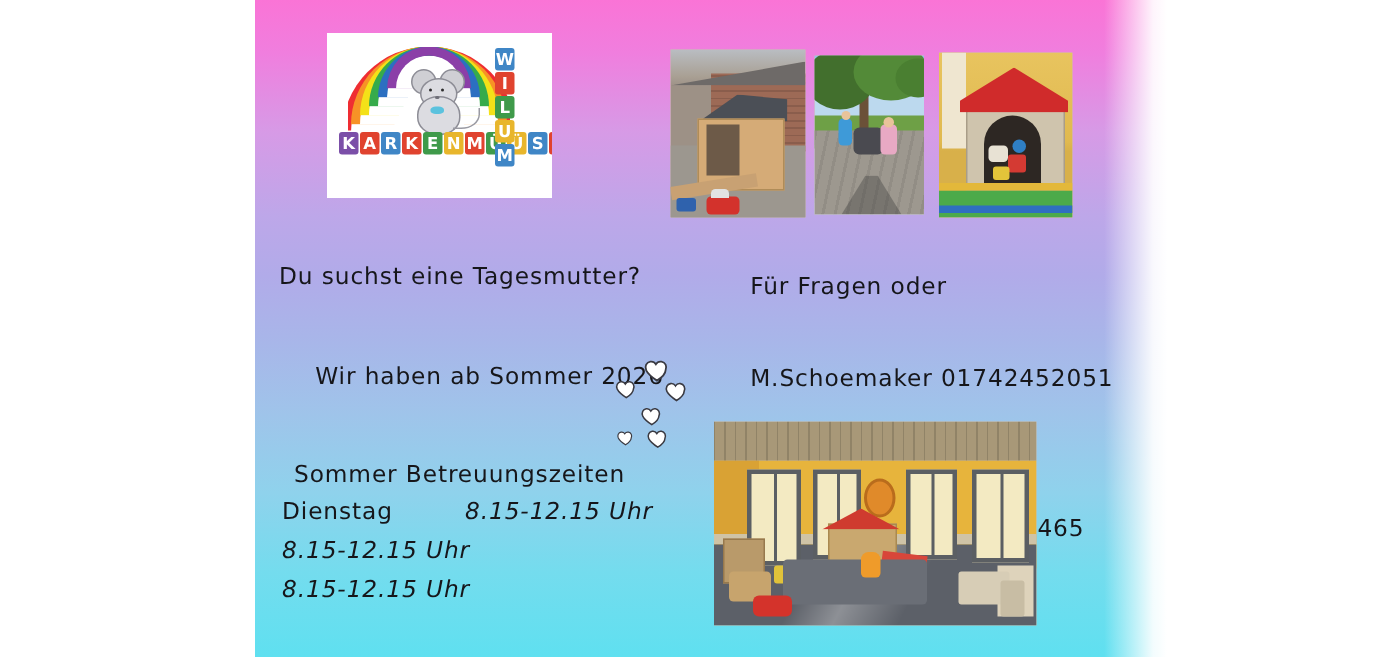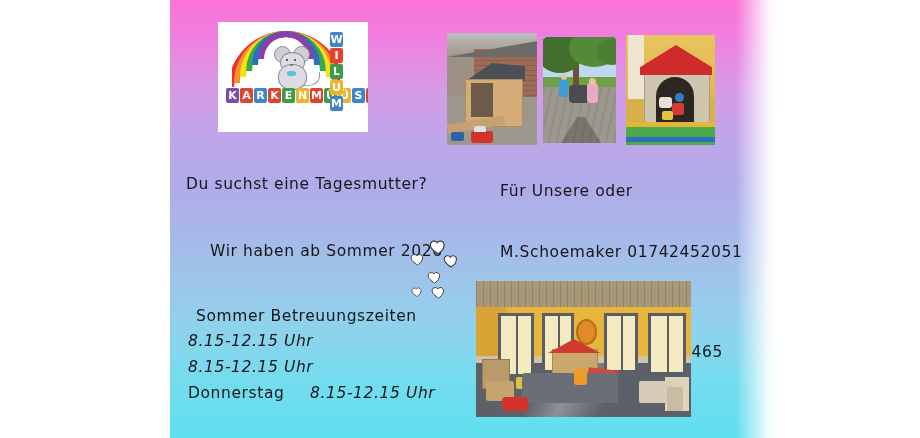--- a/index.html
+++ b/index.html
@@ -282,21 +282,21 @@
     <div class="p3-toy4"></div>
       <div class="p3-toy1"></div>
       <div class="p3-toy2"></div>
       <div class="p3-toy3"></div>
     <div class="p3-mat"></div>
   </div>
 
   <div class="hw" id="txt-question">Du suchst eine Tagesmutter?</div>
 
   <div class="hw" id="txt-info">
-    <span>Für Unsere oder</span><br>
+    <span>Für Fragen oder</span><br>
   </div>
 
   <div class="hw" id="txt-offer">
     <span>Wir haben ab Sommer 2026</span><br>
     <br>
   </div>
 
   <div class="hw" id="txt-contact">
     <span>M.Schoemaker 01742452051</span>
     <span class="ctr">oder</span>
@@ -330,21 +330,21 @@
         </svg>
       </span>
     <span class="heart h6">
         <svg viewBox="0 0 24 24" xmlns="http://www.w3.org/2000/svg">
           <path d="M12 21s-7.5-4.9-9.6-9.1C.8 8.4 2.6 4.6 6.1 4.1c2-.3 3.9.7 4.9 2.3 1-1.6 2.9-2.6 4.9-2.3 3.5.5 5.3 4.3 3.7 7.8C19.5 16.1 12 21 12 21z" fill="#ffffff" stroke="#3a3a42" stroke-width="1.6"></path>
         </svg>
       </span>
   </div>
 
   <div class="hw" id="hours-title">Sommer Betreuungszeiten</div>
-  <div class="hw" id="hours-table"><div class="row"><span class="time">8.15-12.15 Uhr</span></div><div class="row"><span class="time">8.15-12.15 Uhr</span></div><div class="row"><span class="day">Donnerstag</span><span class="time">8.15-12.15 Uhr</span></div></div>
+  <div class="hw" id="hours-table"><div class="row"><span class="day">Dienstag</span><span class="time">8.15-12.15 Uhr</span></div><div class="row"><span class="time">8.15-12.15 Uhr</span></div><div class="row"><span class="time">8.15-12.15 Uhr</span></div></div>
 
   <div class="photo" id="ph-room">
     <div class="p4-wall"></div>
       <div class="p4-wallL"></div>
       <div class="p4-ceil"></div>
     <div class="p4-skirt"></div>
       <div class="p4-floor"></div>
     <div class="win p4-w1"></div>
       <div class="win p4-w2"></div>
     <div class="win p4-w3"></div>

